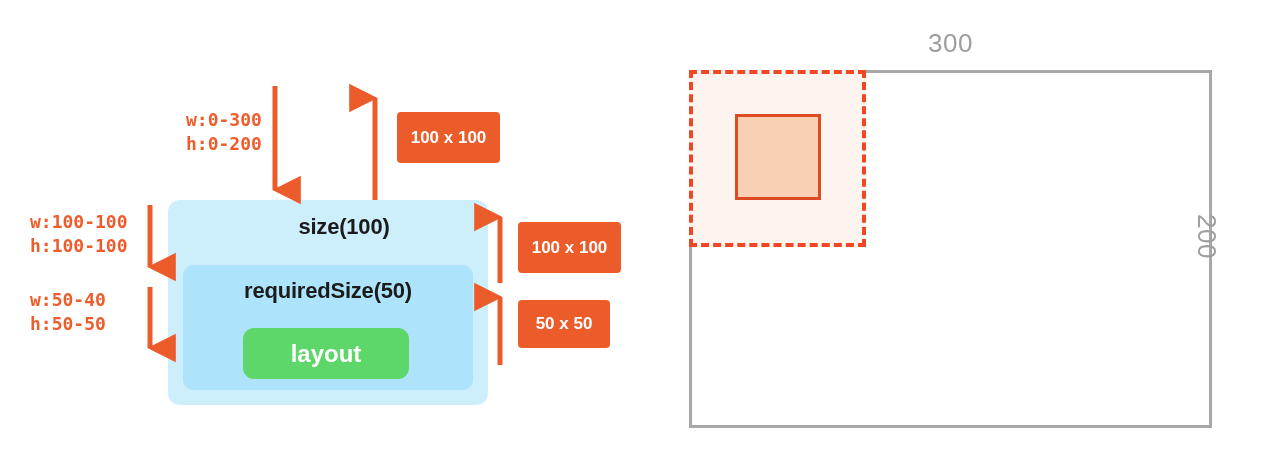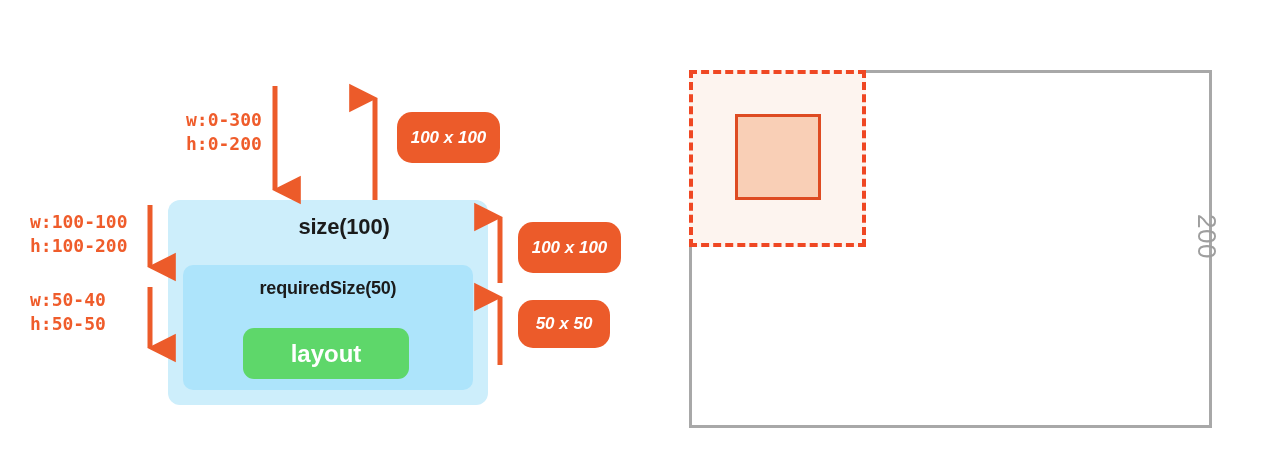--- a/index.html
+++ b/index.html
@@ -48,21 +48,21 @@
     color: #1b1b1b;
     letter-spacing: -0.2px;
     margin-left: 16px;
   }
   .label-required {
     position: absolute;
     left: 183px;
     top: 278px;
     width: 290px;
     text-align: center;
-    font-size: 18px;
+    font-size: 22px;
     font-weight: bold;
     color: #1b1b1b;
     letter-spacing: -0.2px;
   }
   .layout-btn {
     position: absolute;
     left: 243px;
     top: 328px;
     width: 166px;
     height: 51px;
@@ -91,28 +91,27 @@
   }
   .ml-top      { left: 186px; top: 108px; text-align: left; }
   .ml-mid-a    { left: 30px;  top: 210px; }
   .ml-mid-b    { left: 30px;  top: 288px; }
 
   
   .badge {
     position: absolute;
     background: #ec5b2a;
     color: #ffffff;
-    border-radius: 15px;
+    border-radius: 4px;
     font-size: 17px;
     font-weight: bold;
     display: flex;
     align-items: center;
     justify-content: center;
     box-sizing: border-box;
-    font-style: italic;
   }
   .badge-top  { left: 397px; top: 112px; width: 103px; height: 51px; }
   .badge-mid  { left: 518px; top: 222px; width: 103px; height: 51px; }
   .badge-bot  { left: 518px; top: 300px; width: 92px;  height: 48px; }
 
   
   .arrow-layer {
     position: absolute;
     left: 0;
     top: 0;
@@ -174,21 +173,21 @@
 </style>
 </head>
 <body>
 
 <div id="canvas">
 
   <div class="mono-label ml-top">w:0-300
 h:0-200</div>
 
   <div class="mono-label ml-mid-a">w:100-100
-h:100-200</div>
+h:100-100</div>
 
   <div class="mono-label ml-mid-b">w:50-40
 h:50-50</div>
 
   <div class="box-outer"></div>
   <div class="box-inner"></div>
 
   <div class="label-size">size(100)</div>
 
   <div class="label-required">requiredSize(50)</div>
@@ -233,16 +232,17 @@
 
     <g>
       <line x1="500" y1="365" x2="500" y2="297" stroke="#ec5b2a" stroke-width="5" marker-end="url(#ah-up)"></line>
     </g>
   </svg>
 
   <div class="rect-outer"></div>
   <div class="rect-dashed"></div>
   <div class="rect-inner"></div>
 
+  <div class="dim-label dim-width">300</div>
 
   <div class="dim-label dim-height">200</div>
 
 </div>
 
 </body></html>

